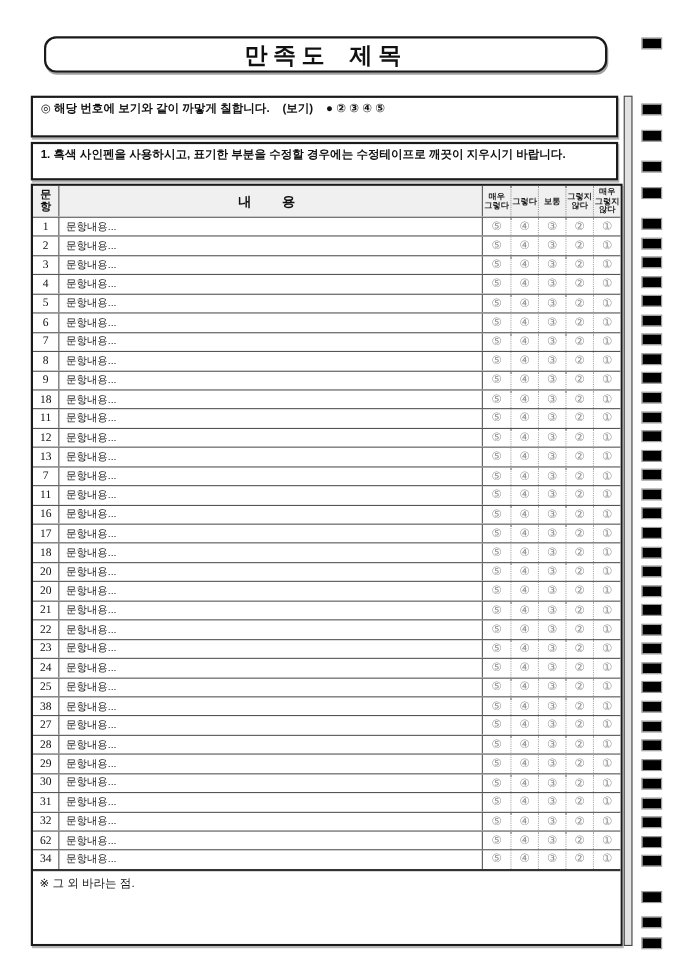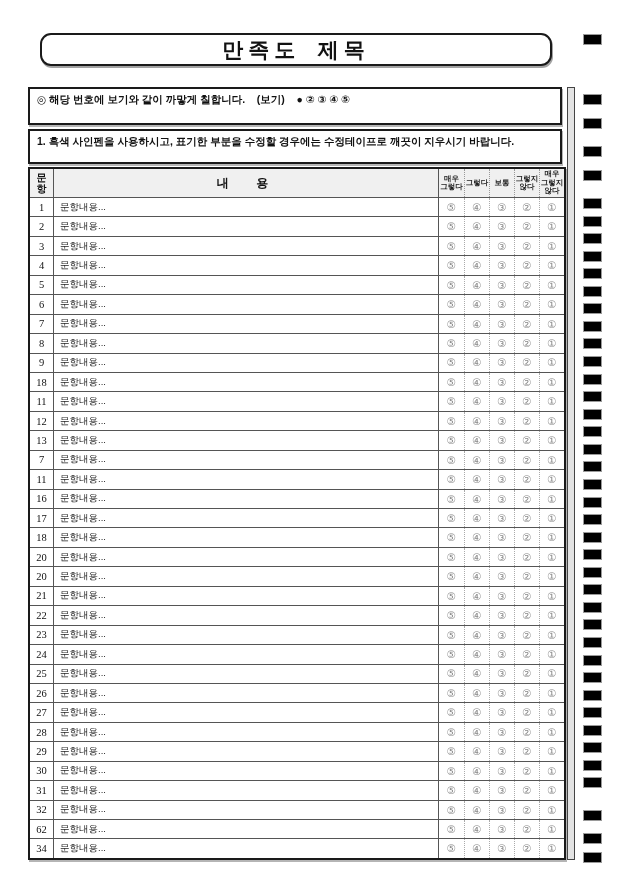--- a/index.html
+++ b/index.html
@@ -587,21 +587,21 @@
           <span class="bubble">③</span>
         </div>
         <div class="c-rate">
           <span class="bubble">②</span>
         </div>
         <div class="c-rate">
           <span class="bubble">①</span>
         </div>
       </div>
       <div class="row">
-        <div class="c-no">26</div>
+        <div class="c-no">38</div>
         <div class="c-content">문항내용...</div>
         <div class="c-rate">
           <span class="bubble">⑤</span>
         </div>
         <div class="c-rate">
           <span class="bubble">④</span>
         </div>
         <div class="c-rate">
           <span class="bubble">③</span>
         </div>
@@ -758,20 +758,23 @@
           <span class="bubble">③</span>
         </div>
         <div class="c-rate">
           <span class="bubble">②</span>
         </div>
         <div class="c-rate">
           <span class="bubble">①</span>
         </div>
       </div>
     </div>
+  <div class="remarks">
+    <span>※ 그 외 바라는 점.</span>
+  </div>
 </div>
 
 <div class="gray-strip"></div>
 <div id="timing-marks">
     <div class="mark" style="top: 35px;"></div>
     <div class="mark" style="top: 94.5px;"></div>
     <div class="mark" style="top: 118.5px;"></div>
     <div class="mark" style="top: 146.5px;"></div>
     <div class="mark" style="top: 170.5px;"></div>
     <div class="mark" style="top: 199px;"></div>

